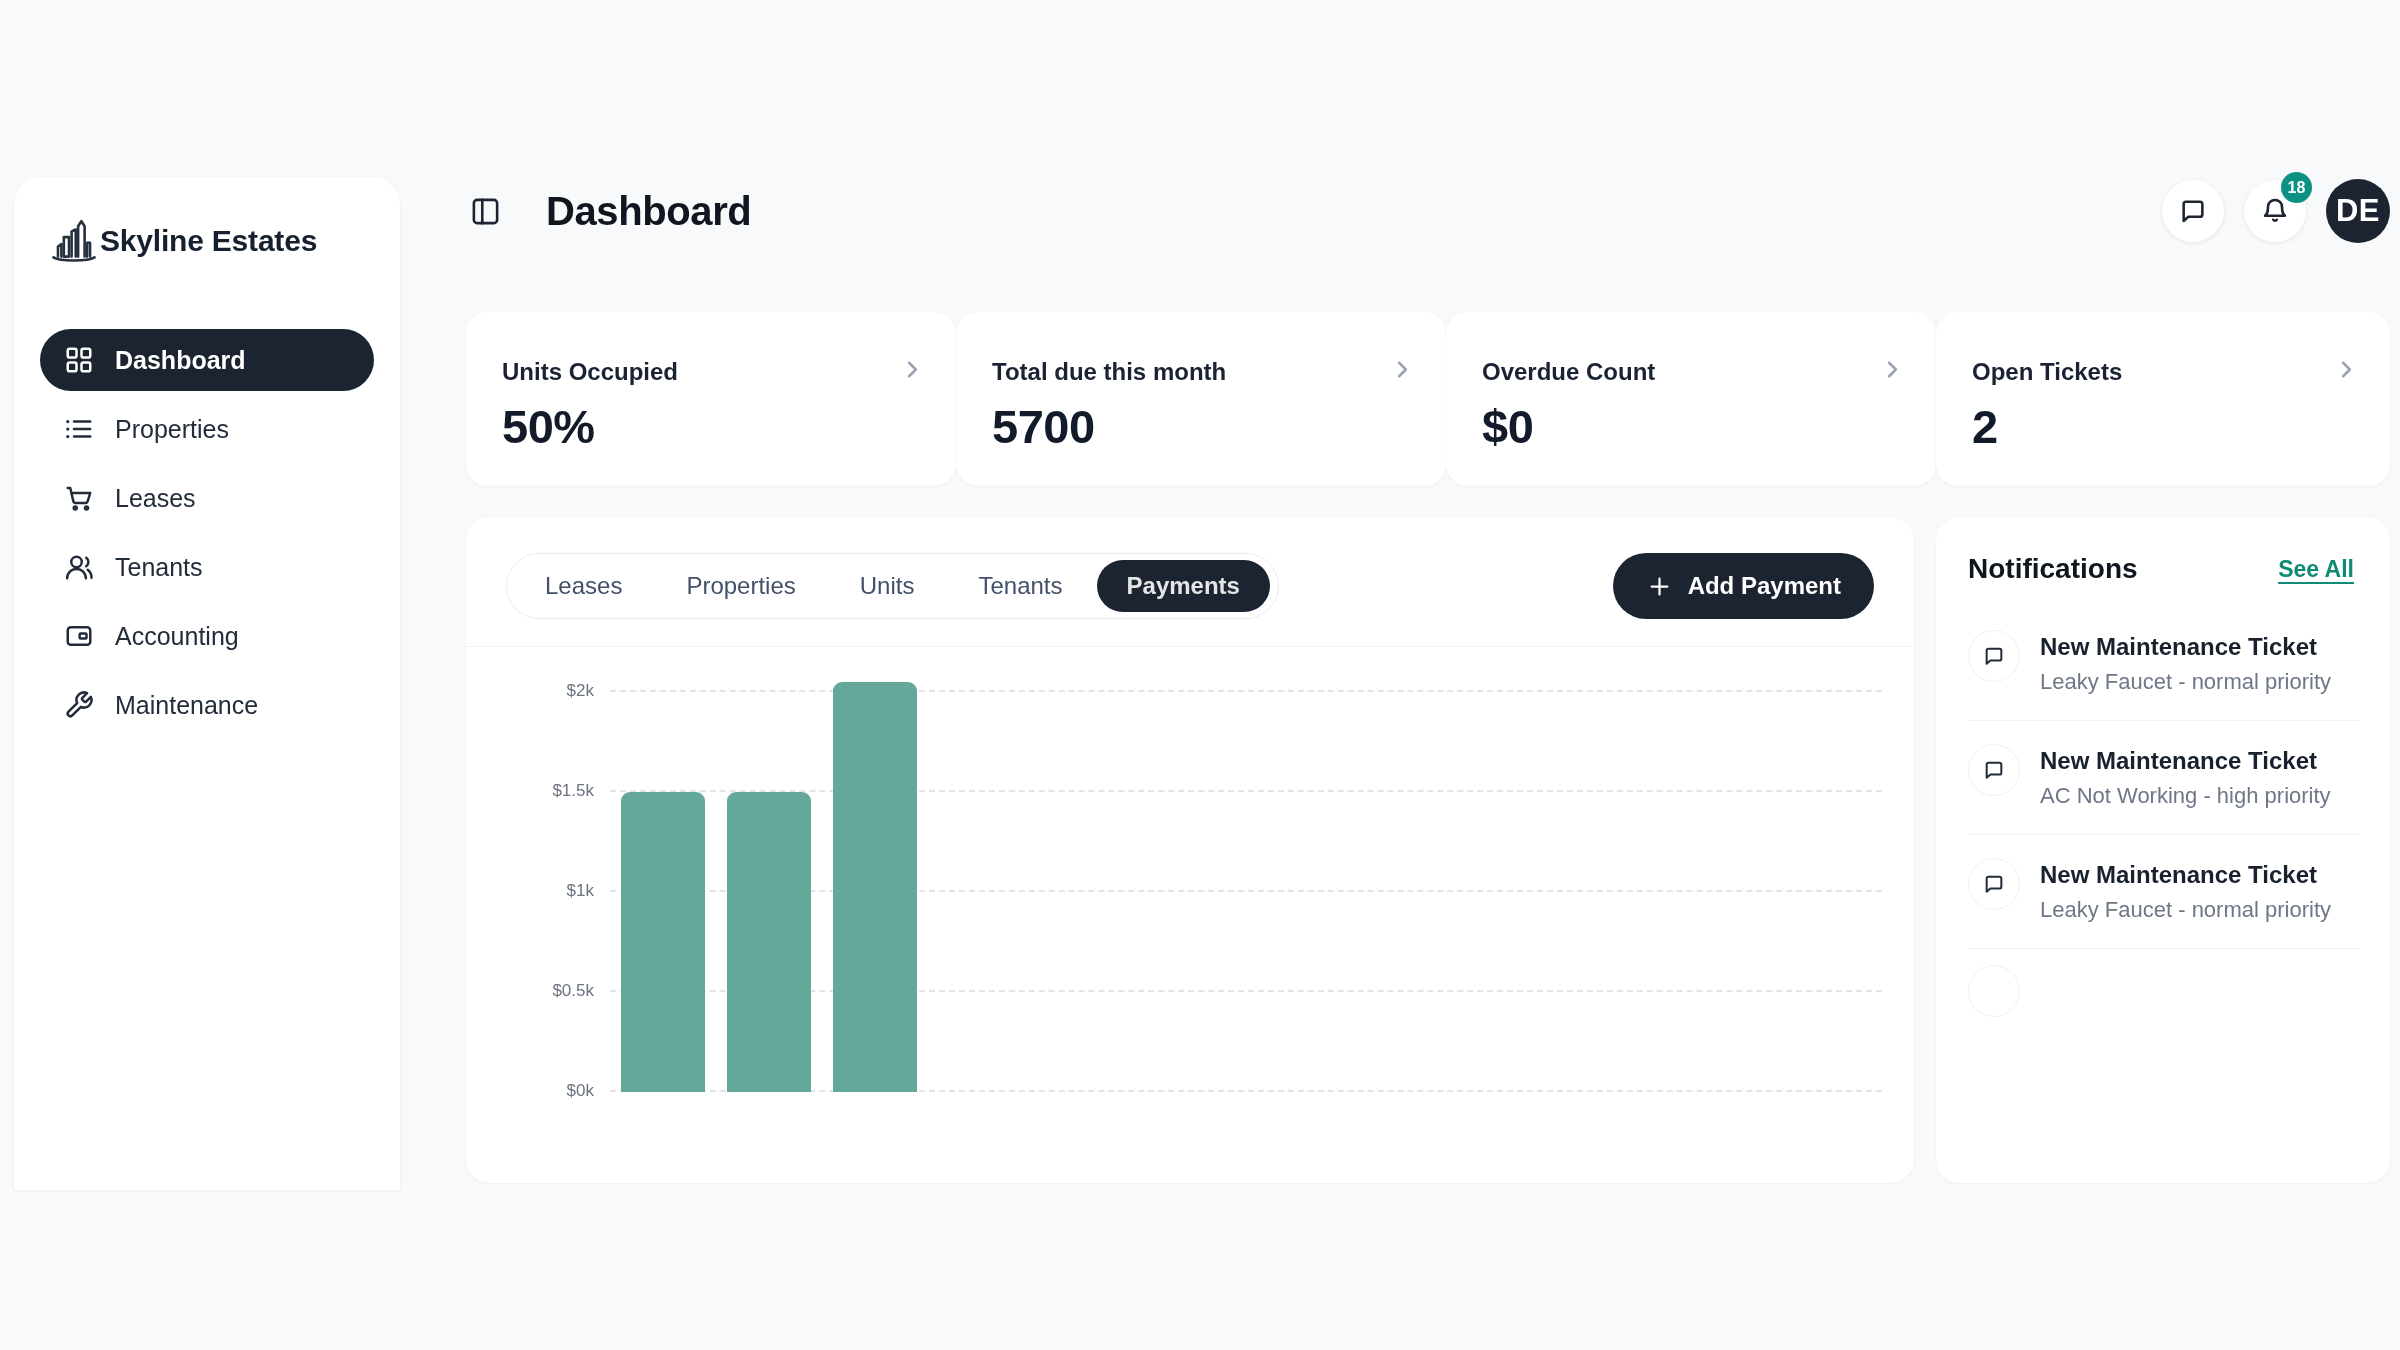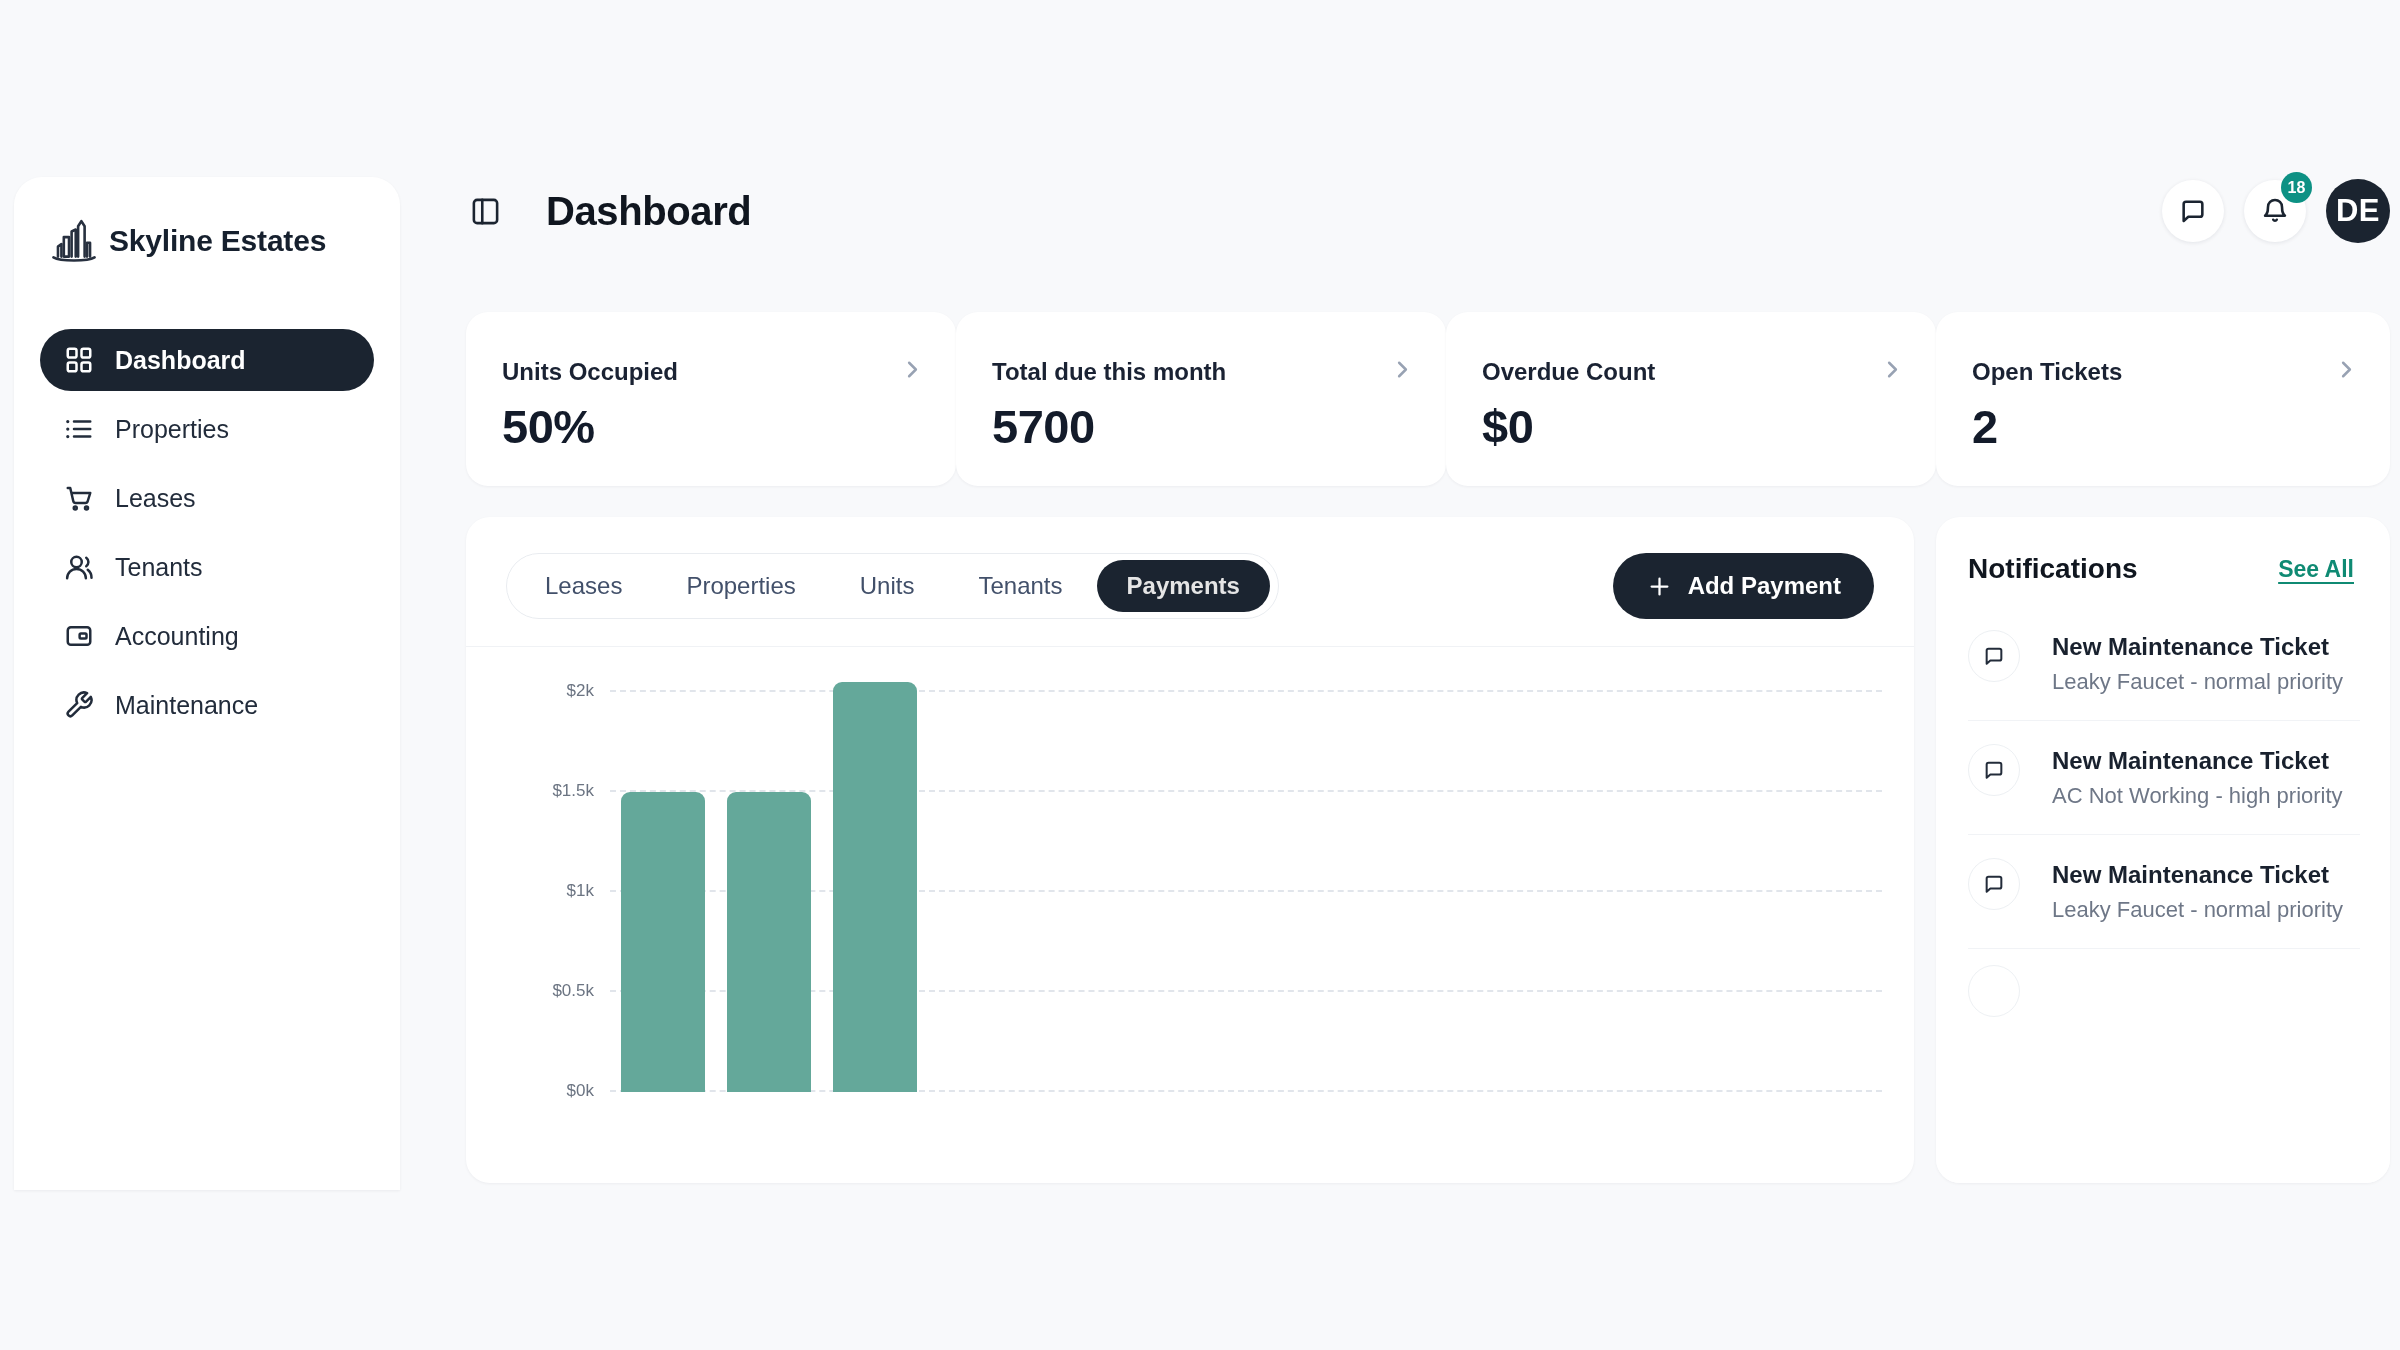--- a/index.html
+++ b/index.html
@@ -2,21 +2,21 @@
 <html><head>
 <meta charset="utf-8">
 <style>
   html,body{margin:0;padding:0;}
   body{font-family:"Liberation Sans",sans-serif;background:#f8f9fb;color:#141c2b;}
   .screen{position:relative;width:2400px;height:1350px;background:#f8f9fb;overflow:hidden;}
 
   
   .sidebar{position:absolute;left:14px;top:177px;width:386px;height:1013px;background:#fff;
     border-radius:28px 28px 0 0;box-shadow:0 1px 3px rgba(16,24,40,.06);padding:38px 26px;box-sizing:border-box;}
-  .brand{display:flex;align-items:center;gap:9px;padding-left:8px;}
+  .brand{display:flex;align-items:center;gap:0;padding-left:8px;}
   .brand svg{width:52px;height:52px;color:#27303f;}
   .brand-name{font-size:30px;font-weight:700;color:#16202e;letter-spacing:-0.2px;}
   .nav{margin-top:62px;display:flex;flex-direction:column;gap:7px;}
   .nav-item{display:flex;align-items:center;gap:21px;height:62px;border-radius:31px;padding:0 24px;
     font-size:25px;font-weight:500;color:#222c3b;cursor:pointer;}
   .nav-item svg{width:30px;height:30px;flex:none;}
   .nav-item.active{background:#1b2430;color:#fff;font-weight:600;}
 
   
   .header{position:absolute;left:470px;top:178px;right:10px;height:66px;display:flex;align-items:center;}
@@ -65,21 +65,21 @@
   .slot{flex:1;display:flex;justify-content:center;align-items:flex-end;height:100%;}
   .bar{width:79%;max-width:86px;background:#64a89a;border-radius:9px 9px 0 0;}
   .months{position:absolute;left:144px;right:32px;top:588px;display:flex;}
   .month{flex:1;text-align:center;font-size:17px;color:#6b7482;}
 
   
   .notif-head{display:flex;align-items:center;justify-content:space-between;padding:36px 30px 22px 32px;}
   .notif-title{font-size:28px;font-weight:700;color:#10161f;}
   .see-all{font-size:23px;font-weight:700;color:#0f8a73;text-decoration:underline;text-underline-offset:5px;cursor:pointer;background:none;border:none;font-family:inherit;}
   .notif-list{padding:0 30px 0 32px;}
-  .notif-item{display:flex;gap:32px;padding:23px 0 25px 0;border-bottom:1px solid #f1f3f6;cursor:pointer;}
+  .notif-item{display:flex;gap:20px;padding:23px 0 25px 0;border-bottom:1px solid #f1f3f6;cursor:pointer;}
   .notif-icon{flex:none;width:50px;height:50px;border-radius:50%;border:1px solid #edf0f3;display:flex;
     align-items:center;justify-content:center;color:#232c3a;}
   .notif-icon svg{width:22px;height:22px;}
   .notif-texts .t{font-size:24px;font-weight:600;color:#19212e;margin:3px 0 8px 0;}
   .notif-texts .s{font-size:22px;color:#6e7787;text-align:right;}
   .partial-circle{margin:16px 0 0 0;width:50px;height:50px;border-radius:50%;border:1px solid #eef1f4;}
   .notif-fade{position:absolute;left:0;right:0;bottom:0;height:82px;
     background:linear-gradient(180deg,rgba(255,255,255,0),#ffffff 60%);pointer-events:none;}
 </style>
 </head>

